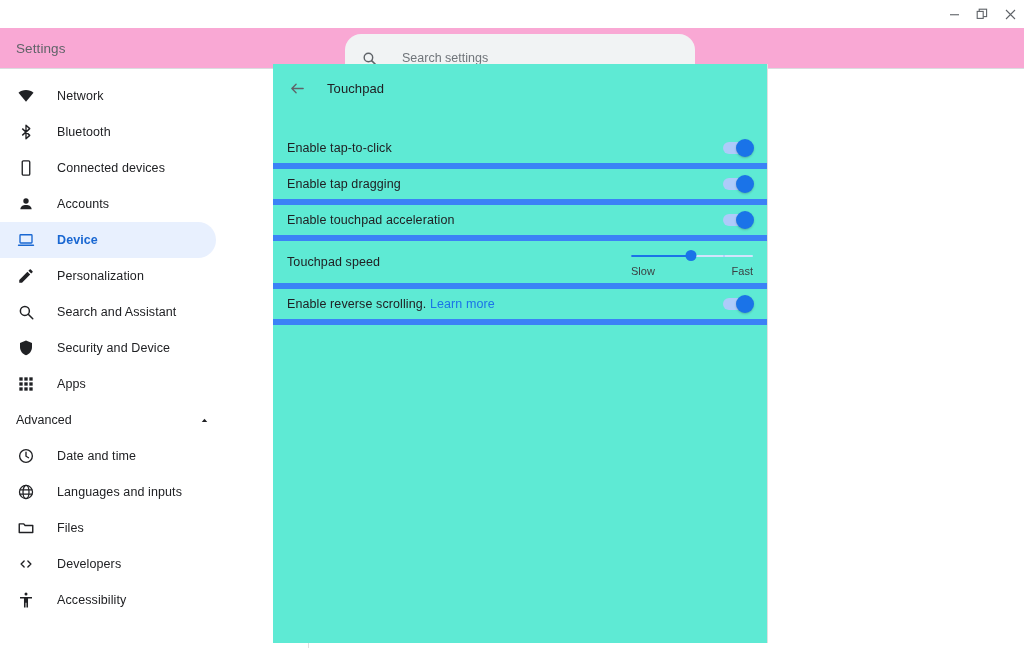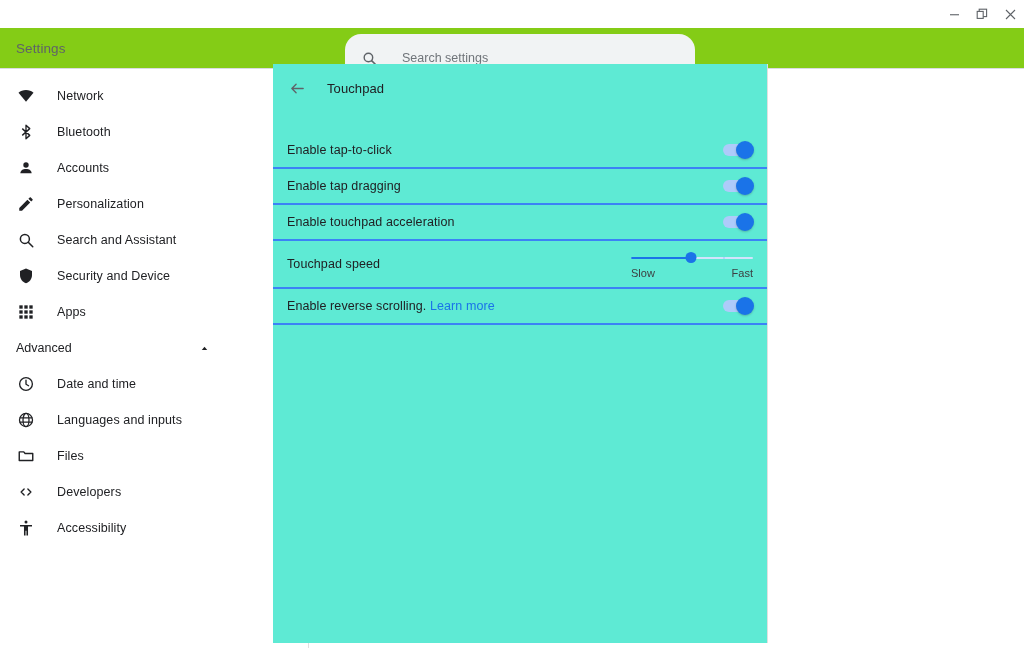--- a/index.html
+++ b/index.html
@@ -33,21 +33,21 @@
     cursor: default;
   }
   .win-btn svg { display: block; }
 
   
   .appheader {
     position: absolute;
     top: 28px; left: 0;
     width: 1024px;
     height: 41px;
-    background: #84cc16;
+    background: #f9a8d4;
     display: flex;
     align-items: center;
     border-bottom: 1px solid #dadce0;
   }
   .app-title {
     position: absolute;
     left: 16px;
     font-size: 13.5px;
     color: #5f6368;
     letter-spacing: .1px;
@@ -167,21 +167,21 @@
   }
 
   .rows { margin-top: 21px; }
 
   .row {
     position: relative;
     height: 36px;
     display: flex;
     align-items: center;
     padding: 0 14px 0 14px;
-    border-bottom: 2px solid #3b82f6;
+    border-bottom: 6px solid #3b82f6;
     justify-content: space-between;
   }
   .row.tall { height: 48px; }
   .row-label {
     font-size: 12.5px;
     color: #202124;
     letter-spacing: .1px;
   }
   .row-spacer { flex: 1; }
   .link {
@@ -306,31 +306,48 @@
 
   <div class="nav-item">
     <span class="nav-icon">
       <svg width="18" height="18" viewBox="0 0 24 24" fill="none" stroke="currentColor" stroke-width="1.8" stroke-linejoin="round">
           <path d="M7 7.5l10 9L12 21V3l5 4.5-10 9"></path>
         </svg>
     </span>
     <span class="nav-label">Bluetooth</span>
   </div>
 
+  <div class="nav-item">
+    <span class="nav-icon">
+      <svg width="18" height="18" viewBox="0 0 24 24" fill="none" stroke="currentColor" stroke-width="1.8">
+          <rect x="7" y="2.5" width="10" height="19" rx="1.6"></rect>
+        </svg>
+    </span>
+    <span class="nav-label">Connected devices</span>
+  </div>
 
   <div class="nav-item">
     <span class="nav-icon">
       <svg width="18" height="18" viewBox="0 0 24 24" fill="currentColor">
           <circle cx="12" cy="8" r="3.6"></circle>
           <path d="M4.5 19c0-3.6 3.4-5.6 7.5-5.6s7.5 2 7.5 5.6z"></path>
         </svg>
     </span>
     <span class="nav-label">Accounts</span>
   </div>
 
+  <div class="nav-item selected">
+    <span class="nav-icon">
+      <svg width="18" height="18" viewBox="0 0 24 24" fill="none" stroke="currentColor" stroke-width="1.8">
+          <rect x="4" y="5" width="16" height="11" rx="1"></rect>
+          <path d="M2 19h20" stroke-linecap="round"></path>
+        </svg>
+    </span>
+    <span class="nav-label">Device</span>
+  </div>
 
   <div class="nav-item">
     <span class="nav-icon">
       <svg width="18" height="18" viewBox="0 0 24 24" fill="currentColor">
           <path d="M3 17.3V21h3.7L17.6 10.1l-3.7-3.7L3 17.3zM20.7 7c.4-.4.4-1 0-1.4l-2.3-2.3c-.4-.4-1-.4-1.4 0l-1.8 1.8 3.7 3.7L20.7 7z"></path>
         </svg>
     </span>
     <span class="nav-label">Personalization</span>
   </div>
 

